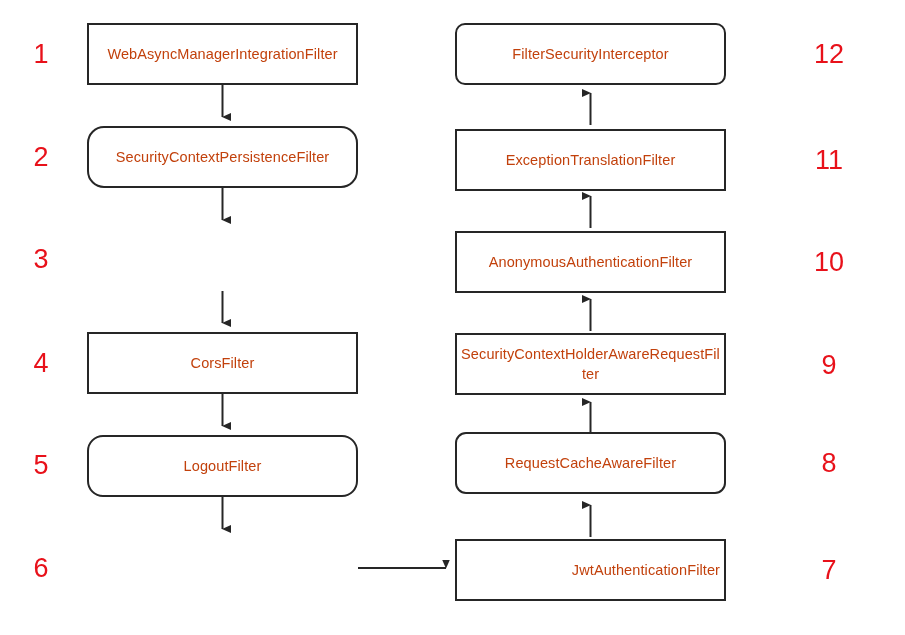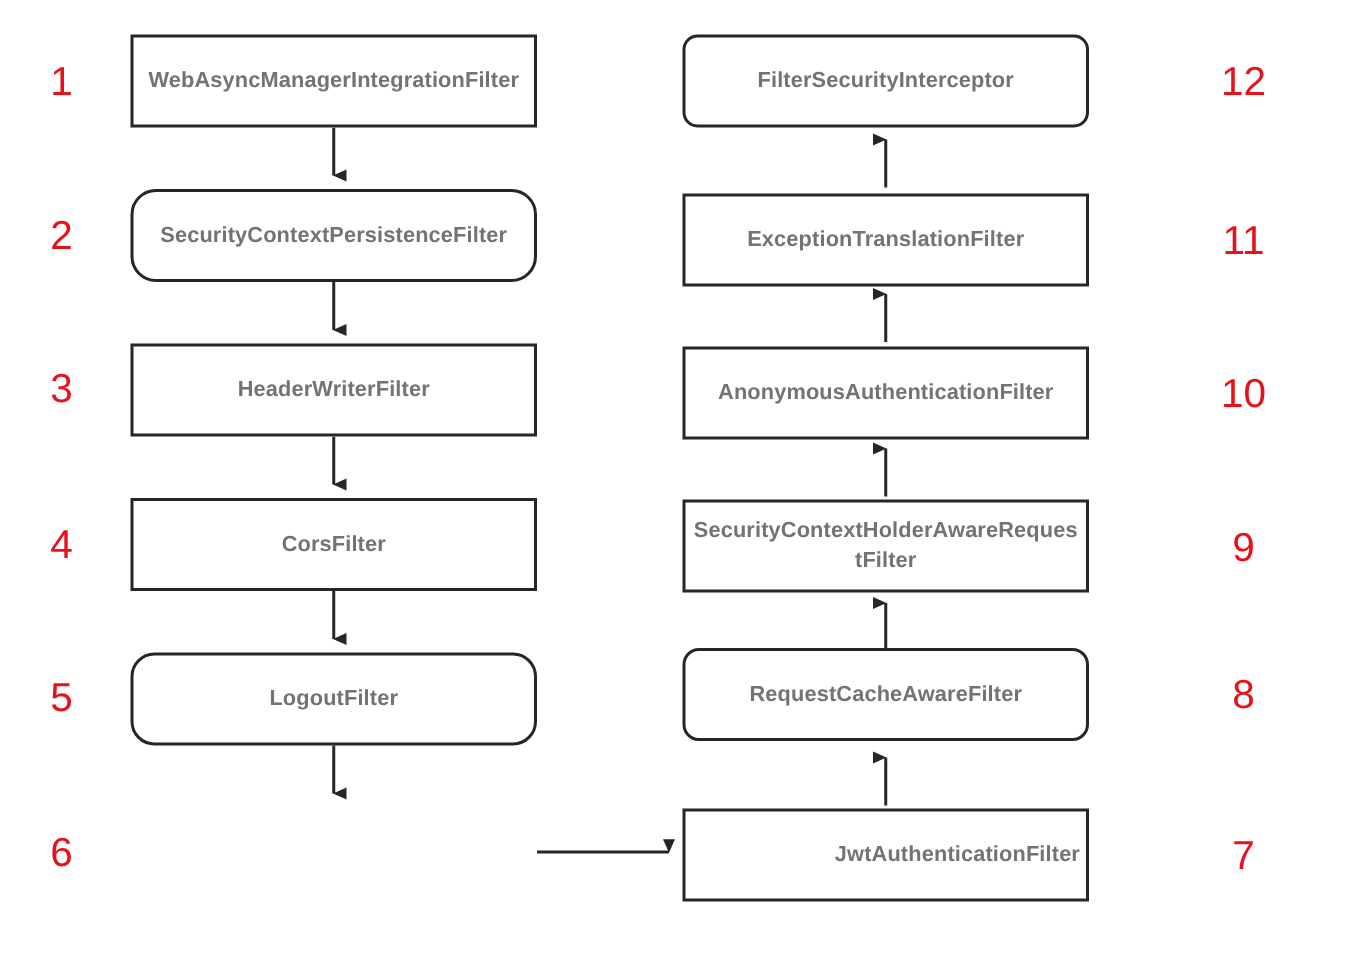--- a/index.html
+++ b/index.html
@@ -36,27 +36,26 @@
     display: flex;
     align-items: center;
     justify-content: center;
     text-align: center;
     padding: 0 4px;
     z-index: 2;
   }
   .filter-box .box-label {
     font-size: 14.5px;
     line-height: 20px;
-    color: #737373;
+    color: #c2410c;
     letter-spacing: 0.1px;
     word-break: break-all;
     overflow-wrap: anywhere;
     display: block;
     width: 100%;
-    font-weight: bold;
   }
   .index-number {
     position: absolute;
     font-size: 27px;
     line-height: 1;
     color: #e8111a;
     font-weight: 400;
     text-align: center;
     z-index: 2;
     white-space: nowrap;
@@ -102,23 +101,20 @@
       <line x1="590.5" y1="125" x2="590.5" y2="93" stroke="#262626" stroke-width="2" marker-end="url(#arrow-up)"></line>
     </g>
   </svg>
 
   <div class="filter-box col-left" style="top:23px;">
     <span class="box-label">WebAsyncManagerIntegrationFilter</span>
   </div>
   <div class="filter-box col-left" style="top:126px;border-radius:17px;">
     <span class="box-label">SecurityContextPersistenceFilter</span>
   </div>
-  <div class="filter-box col-left" style="top:229px;">
-    <span class="box-label">HeaderWriterFilter</span>
-  </div>
   <div class="filter-box col-left" style="top:332px;">
     <span class="box-label">CorsFilter</span>
   </div>
   <div class="filter-box col-left" style="top:435px;border-radius:16px;">
     <span class="box-label">LogoutFilter</span>
   </div>
 
   <div class="filter-box col-right" style="top:23px;border-radius:10px;">
     <span class="box-label">FilterSecurityInterceptor</span>
   </div>

